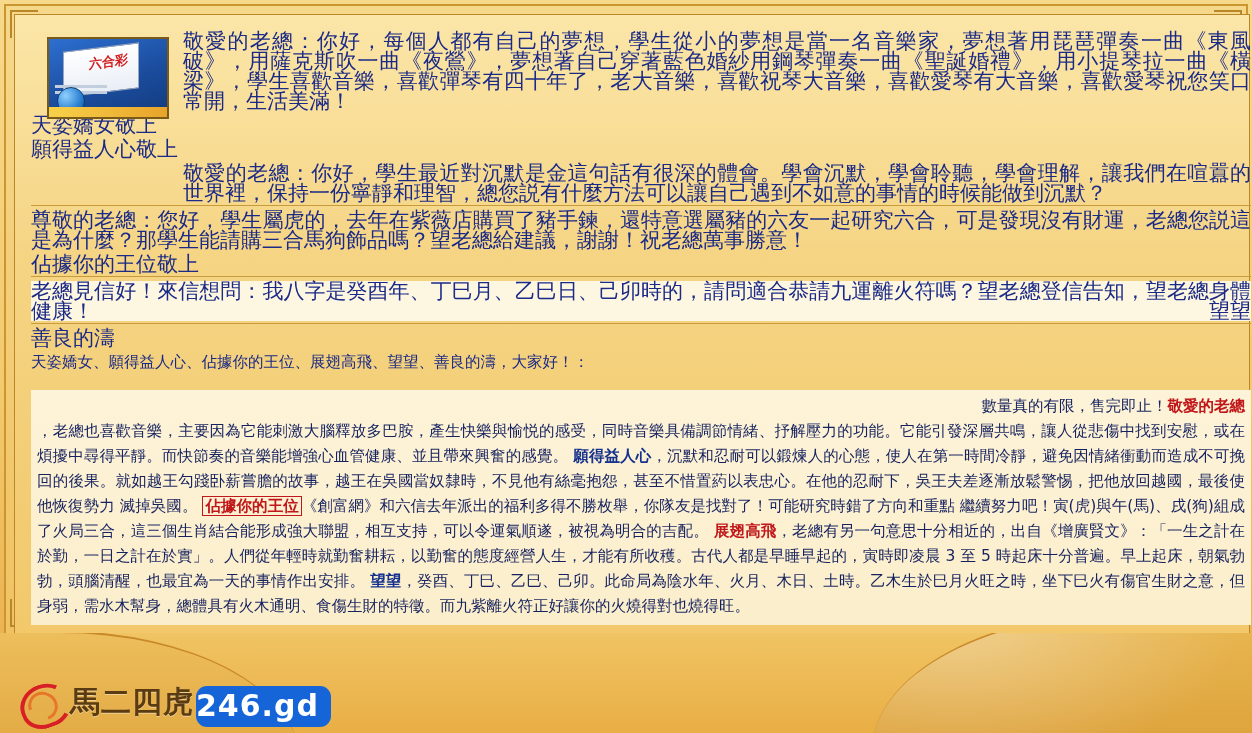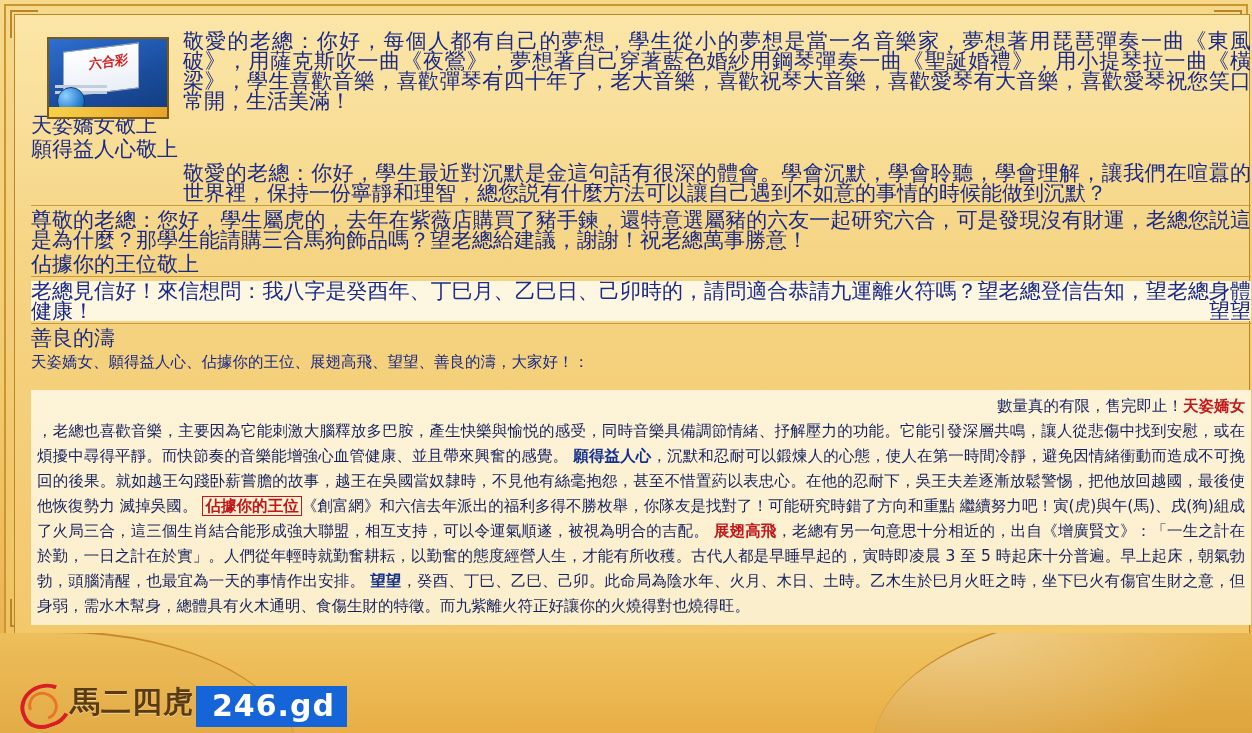--- a/index.html
+++ b/index.html
@@ -141,21 +141,21 @@
     border:3px solid #e8762a;border-radius:50%;
     border-bottom-color:transparent;transform:rotate(25deg);
   }
   .logo-text{
     font-size:30px;font-weight:bold;color:#5a3b12;letter-spacing:1px;
     text-shadow:0 1px 0 rgba(255,255,255,.4);
   }
   .url-badge{
     position:absolute;left:196px;bottom:6px;
     background:#1565d8;color:#ffffff;font-size:30px;font-weight:bold;
-    padding:2px 12px 4px 16px;border-radius:0;letter-spacing:1px;
+    padding:2px 12px 4px 0;border-radius:11px;letter-spacing:1px;
   }
   .corner-tl,.corner-tr,.corner-bl,.corner-br{
     position:absolute;width:26px;height:26px;border:2px solid #b9862a;
   }
   .corner-tl{left:4px;top:4px;border-right:none;border-bottom:none;}
   .corner-tr{right:4px;top:4px;border-left:none;border-bottom:none;}
   .corner-bl{left:4px;bottom:100px;border-right:none;border-top:none;}
   .corner-br{right:4px;bottom:100px;border-left:none;border-top:none;}
 </style>
 </head>
@@ -201,21 +201,21 @@
 
         <div class="rule"></div>
 
         <p class="para sign red">善良的濤</p>
 
         <p class="greet">天姿嬌女、願得益人心、佔據你的王位、展翅高飛、望望、善良的濤，大家好！：</p>
 
         <div class="panel">
           <p>
             <span class="right-title" style="display:block;text-align:right">
-              <span>數量真的有限，售完即止！</span><span class="strong-red">天姿嬌女</span>
+              <span>數量真的有限，售完即止！</span><span class="strong-red">敬愛的老總</span>
             </span>
             <span>，老總也喜歡音樂，主要因為它能刺激大腦釋放多巴胺，產生快樂與愉悦的感受，同時音樂具備調節情緒、抒解壓力的功能。它能引發深層共鳴，讓人從悲傷中找到安慰，或在煩擾中尋得平靜。而快節奏的音樂能增強心血管健康、並且帶來興奮的感覺。</span>
             <span class="strong-blue">願得益人心</span><span>，沉默和忍耐可以鍛煉人的心態，使人在第一時間冷靜，避免因情緒衝動而造成不可挽回的後果。就如越王勾踐卧薪嘗膽的故事，越王在吳國當奴隸時，不見他有絲毫抱怨，甚至不惜置葯以表忠心。在他的忍耐下，吳王夫差逐漸放鬆警惕，把他放回越國，最後使他恢復勢力 滅掉吳國。</span>
             <span class="boxed">佔據你的王位</span><span>《創富網》和六信去年派出的福利多得不勝枚舉，你隊友是找對了！可能研究時錯了方向和重點 繼續努力吧！寅(虎)與午(馬)、戌(狗)組成了火局三合，這三個生肖結合能形成強大聯盟，相互支持，可以令運氣順遂，被視為明合的吉配。</span>
             <span class="strong-red">展翅高飛</span><span>，老總有另一句意思十分相近的，出自《增廣賢文》：「一生之計在於勤，一日之計在於實」。人們從年輕時就勤奮耕耘，以勤奮的態度經營人生，才能有所收穫。古代人都是早睡早起的，寅時即凌晨 3 至 5 時起床十分普遍。早上起床，朝氣勃勃，頭腦清醒，也最宜為一天的事情作出安排。</span>
             <span class="strong-blue">望望</span><span>，癸酉、丁巳、乙巳、己卯。此命局為陰水年、火月、木日、土時。乙木生於巳月火旺之時，坐下巳火有傷官生財之意，但身弱，需水木幫身，總體具有火木通明、食傷生財的特徵。而九紫離火符正好讓你的火燒得對也燒得旺。</span>
             
           </p>
         </div>
 

